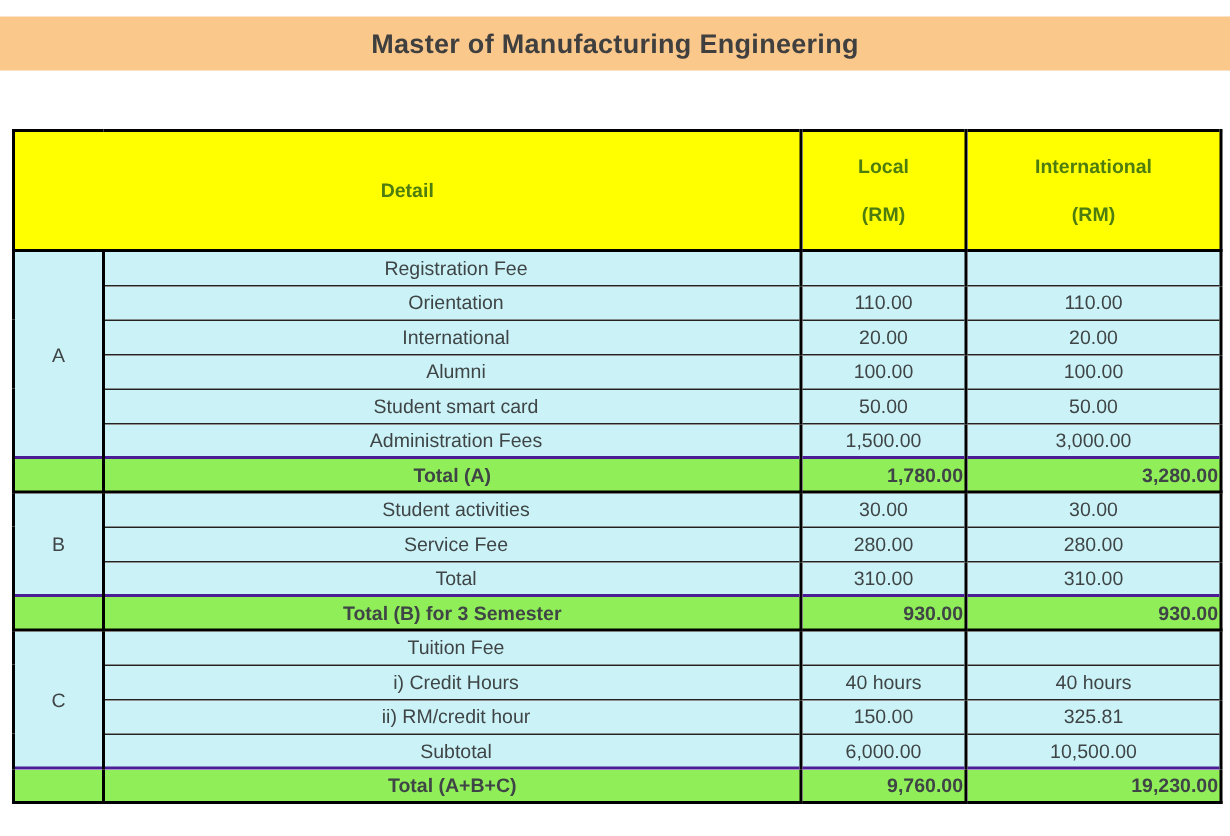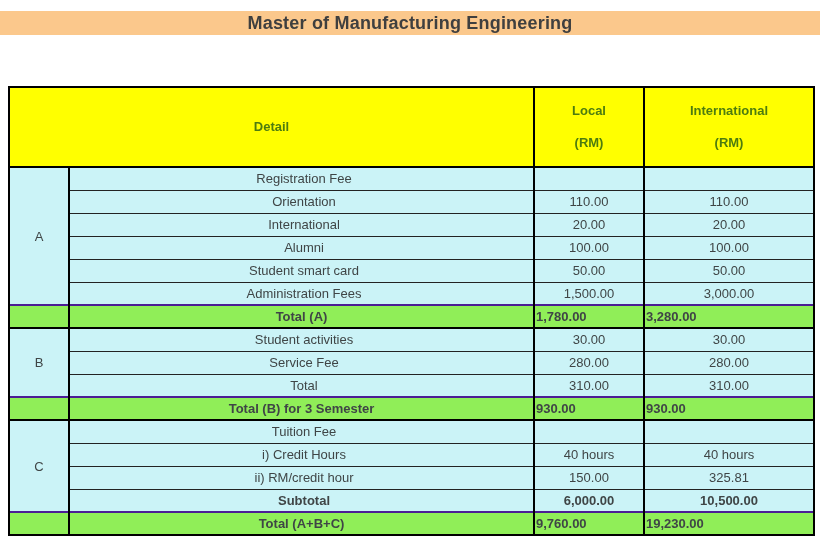--- a/index.html
+++ b/index.html
@@ -13,21 +13,21 @@
     position: relative;
     font-family: "Liberation Sans", sans-serif;
     color: #404040;
     overflow: hidden;
   }
   .titlebar {
     position: absolute;
     top: 11px;
     left: 0;
     width: 820px;
-    height: 24px;
+    height: 36px;
     background: #fbc88c;
     display: flex;
     align-items: center;
     justify-content: center;
     font-size: 18px;
     font-weight: bold;
     color: #3f3f3f;
     letter-spacing: 0.2px;
   }
   table.fees {
@@ -87,23 +87,23 @@
     background: #90ee58;
     font-weight: bold;
     border-top: 2px solid #4c1d95;
     border-bottom: 2px solid #000;
     vertical-align: middle;
   }
   tr.total-row td.total-label {
     text-align: center;
   }
   tr.total-row td.val-total {
-    text-align: left;
-  }
-  .bold { font-weight: bold; }
+    text-align: right;
+  }
+  .bold { font-weight: normal; }
 </style>
 </head>
 <body>
 
 <div class="titlebar">Master of Manufacturing Engineering</div>
 
 <table class="fees">
   <colgroup>
     <col style="width:60px">
     <col style="width:465px">

